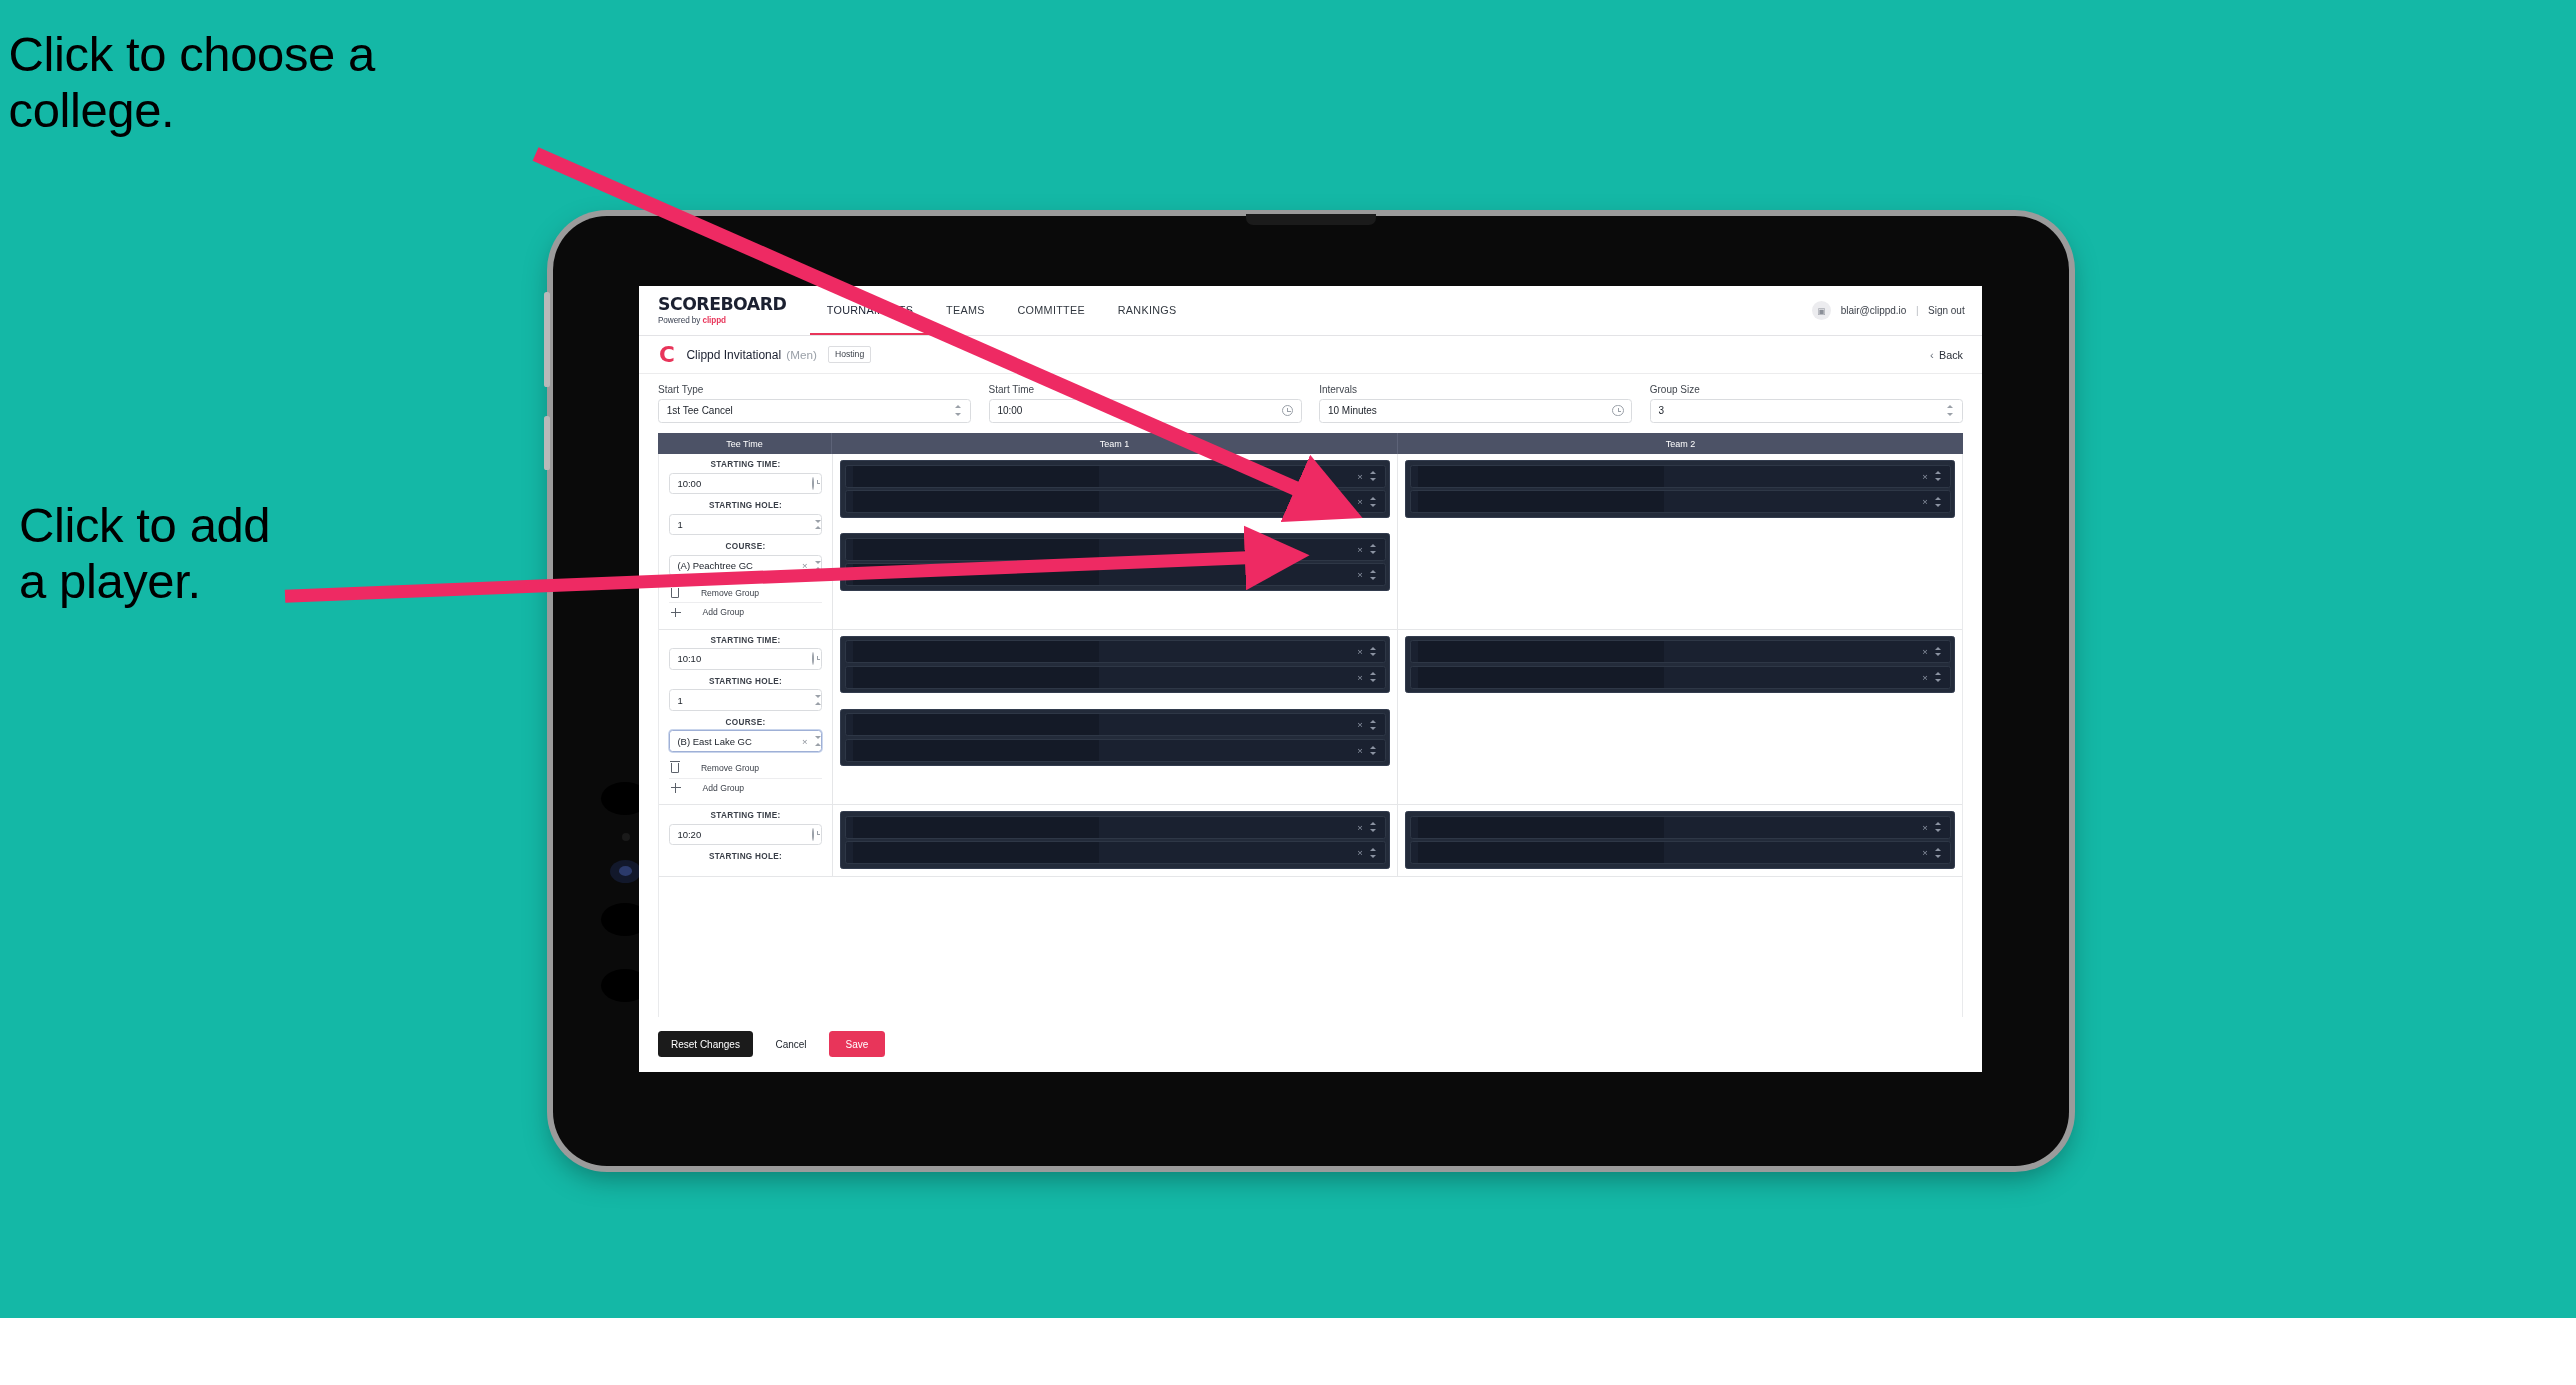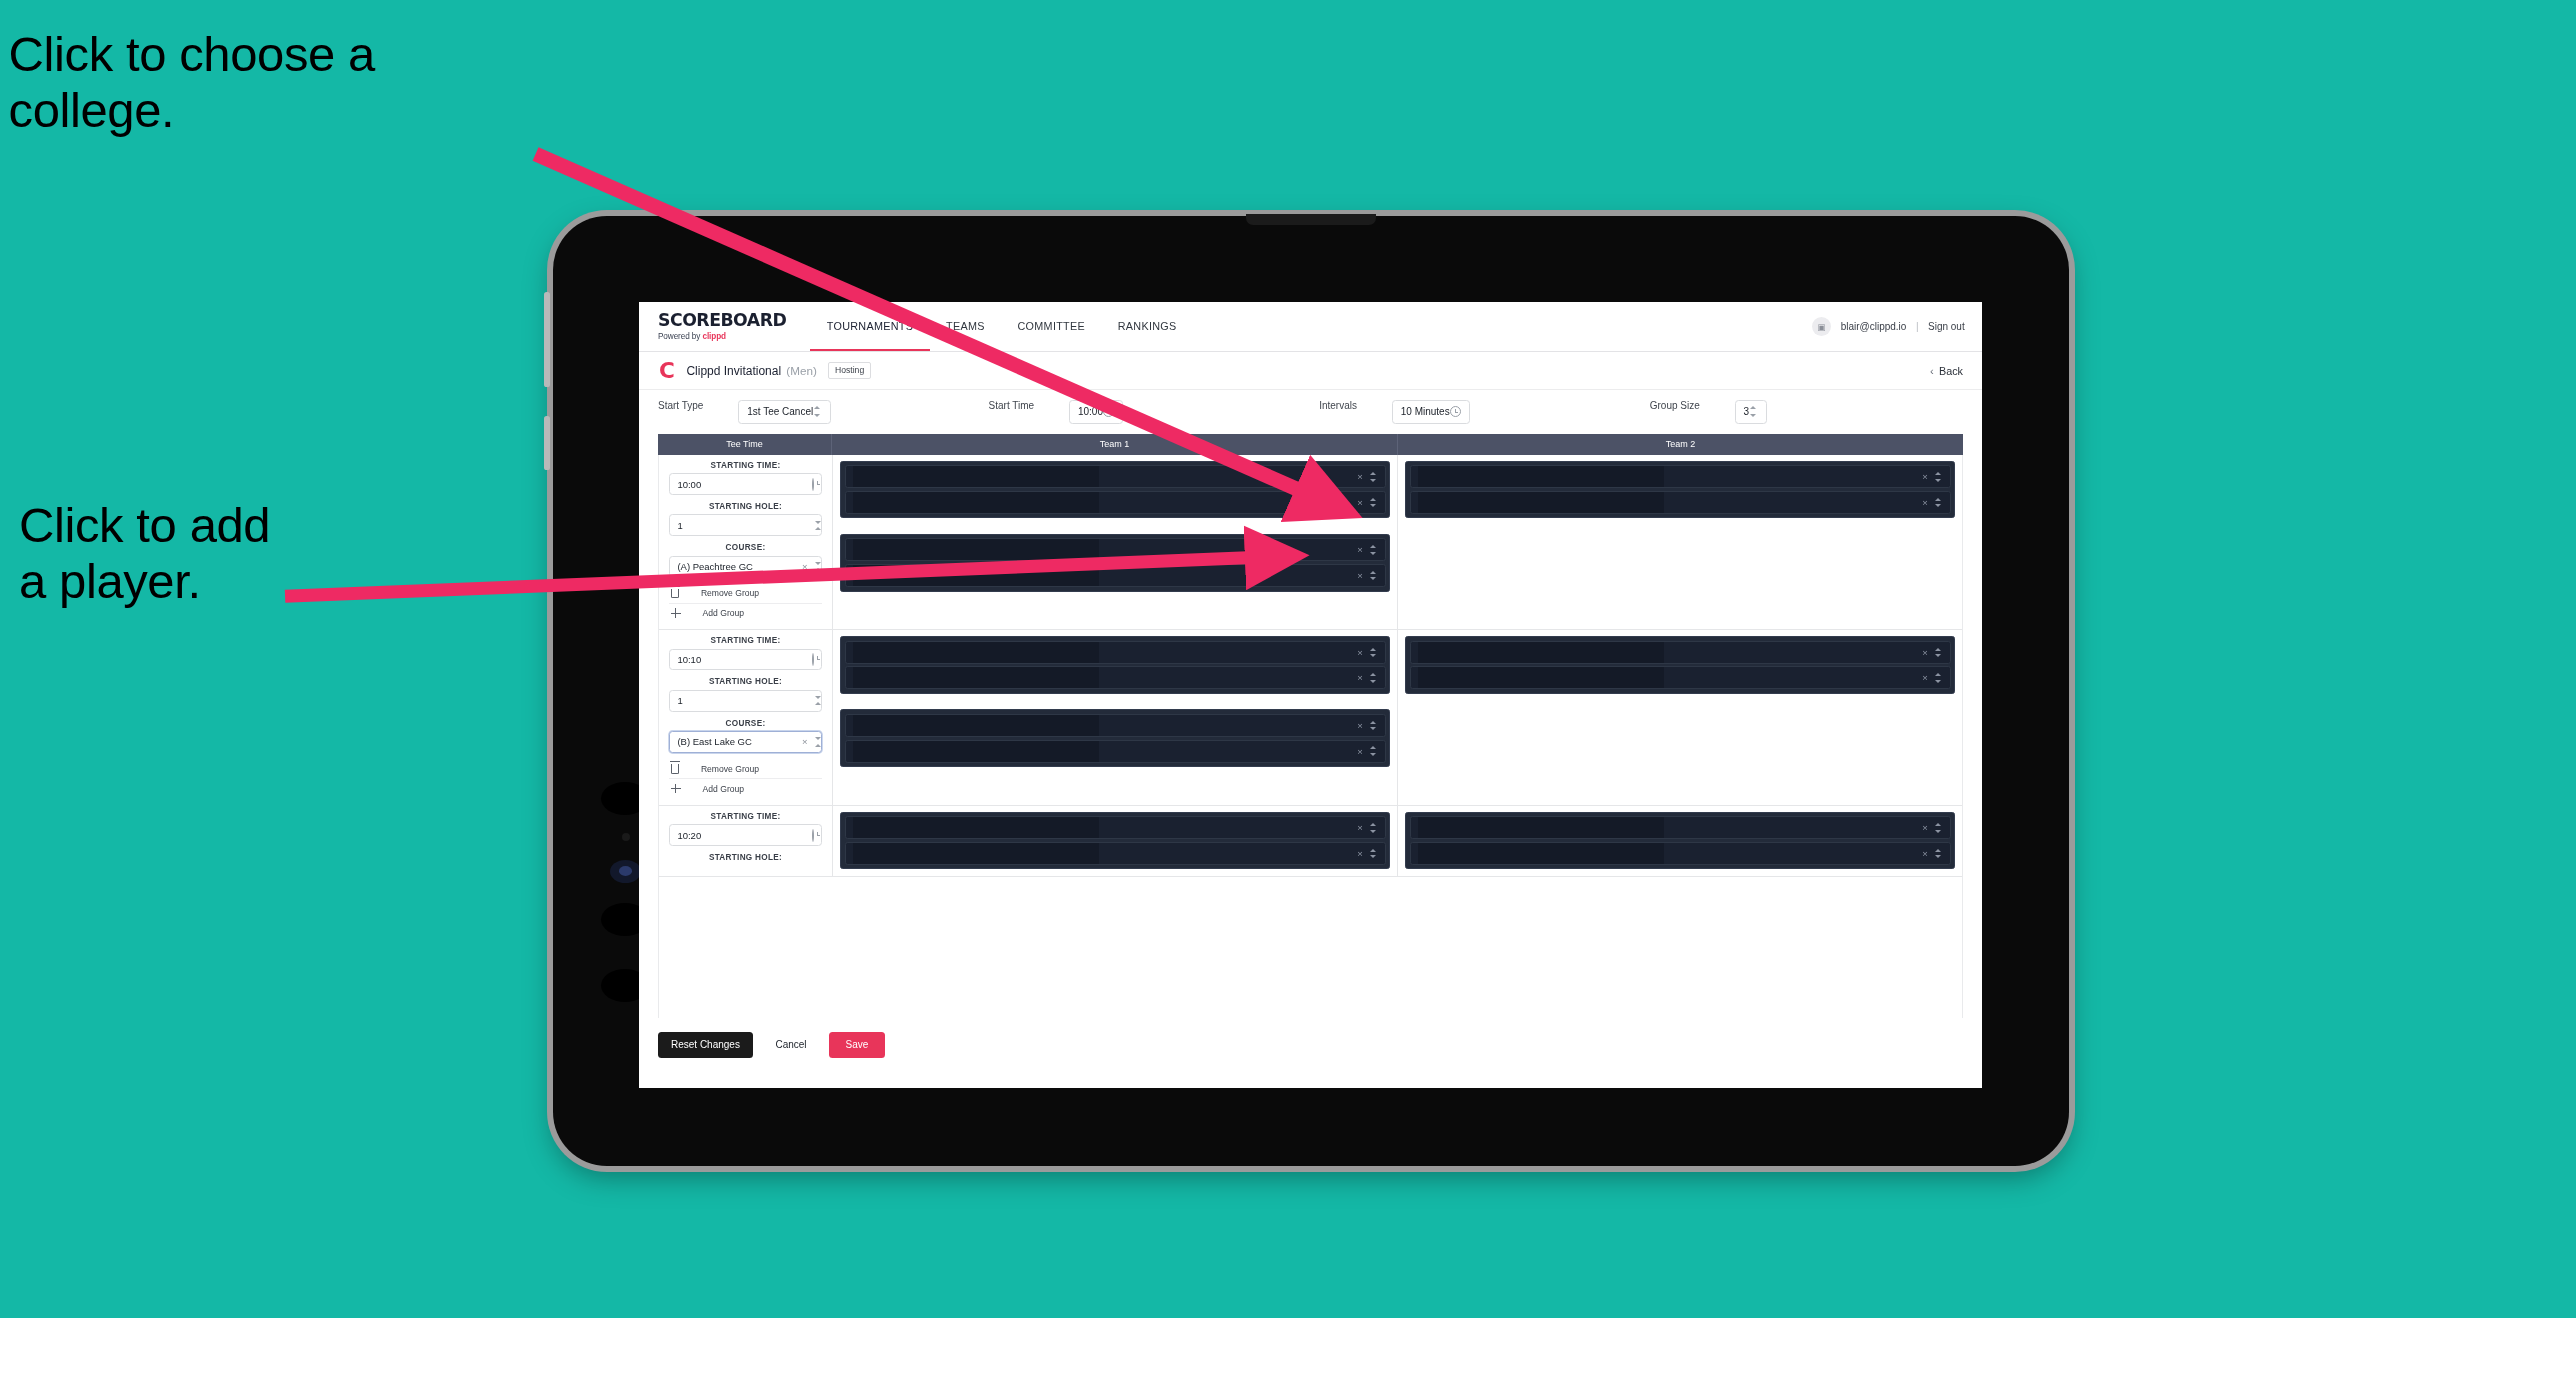--- a/index.html
+++ b/index.html
@@ -40,21 +40,21 @@
   #cam-a { left: 48px; top: 566px; width: 48px; height: 33px; }
   #cam-dot { left: 69px; top: 617px; width: 7.8px; height: 7.8px; background:#1a1a1a; }
   #cam-b { left: 57px; top: 644px; width: 31px; height: 23px; background:#12182b; }
   #cam-b-i{ left: 66px; top: 650px; width: 13px; height: 9.5px; background:#2b3a6b; }
   #cam-c { left: 48px; top: 687px; width: 48px; height: 33px; }
   #cam-d { left: 48px; top: 753px; width: 48px; height: 33px; }
   #notch { position:absolute; left: 50%; transform: translateX(-50%); top: -1.7px; width: 130px; height: 10.4px; background:#1b1b1b; border-radius: 0 0 7px 7px; }
 
   
   #screen {
-    position: absolute; left: 86px; top: 86px;
+    position: absolute; left: 86px; top: 70px;
     width: 1343px; height: 786px;
     background: #ffffff; overflow: hidden;
   }
 
   
   #topnav {
     height: 50px; display: flex; align-items: stretch;
     border-bottom: 0.9px solid #e3e3e6; background:#fff;
     padding-left: 19px; position: relative;
   }
@@ -95,21 +95,21 @@
     margin-left: 11.2px; font-size: 8.6px; color:#3a3f48;
     border:0.9px solid #dcdde0; border-radius:2px; padding: 3.5px 6px; line-height:1;
   }
   .back-btn { margin-left:auto; display:flex; align-items:center; gap:5.2px; font-size: 10.8px; color:#2a2f38; cursor:pointer; }
   .chev { font-size: 11.2px; color:#6a707a; }
 
   
   #settings {
     display:flex; gap: 17.3px; padding: 9.5px 19px 10.4px 19px; background:#fff;
   }
-  .field { flex: 1; display:flex; flex-direction:row;gap:35px; }
+  .field { flex: 1; display:flex; flex-direction:column; }
   .field-label { font-size: 10px; color:#41464e; margin-bottom: 4.3px; }
   .ctl {
     height: 24px; border:0.9px solid #dadcdf; border-radius:3.5px; background:#fff;
     display:flex; align-items:center; padding: 0 7.8px;
     font-size: 10px; color:#21262e; position:relative;
   }
   .ctl .val { flex:1; }
   .ctl .adorn { color:#8a9099; font-size: 10.4px; display:flex; align-items:center; }
   .stepper { width:8.6px; height:14px; position:relative; }
   .stepper:before, .stepper:after {

